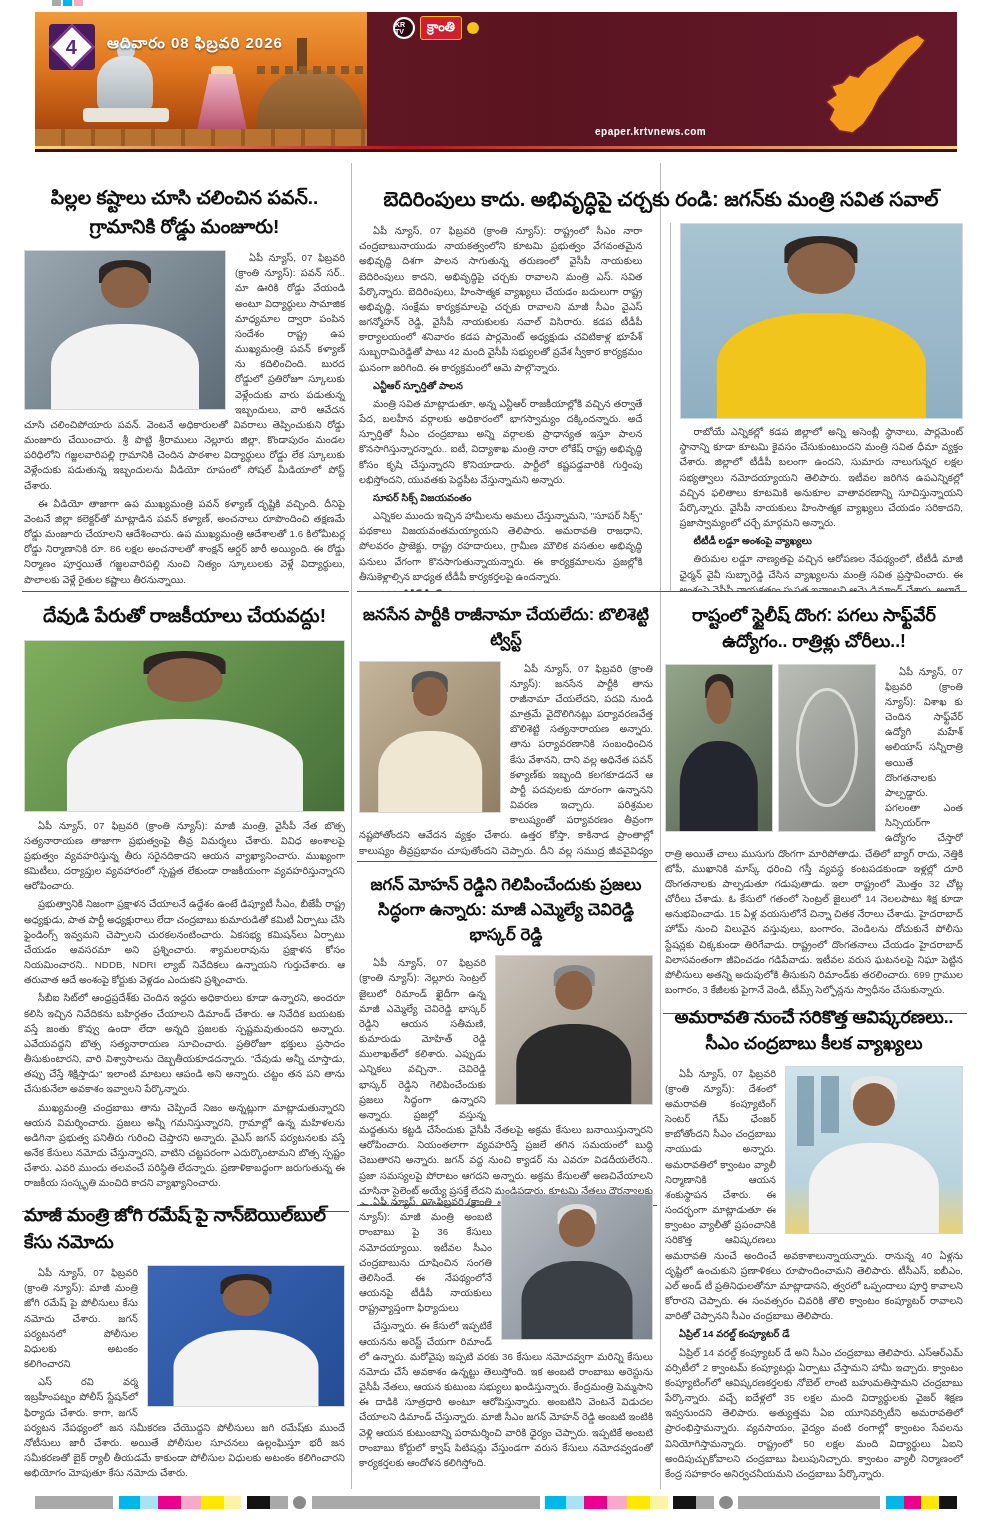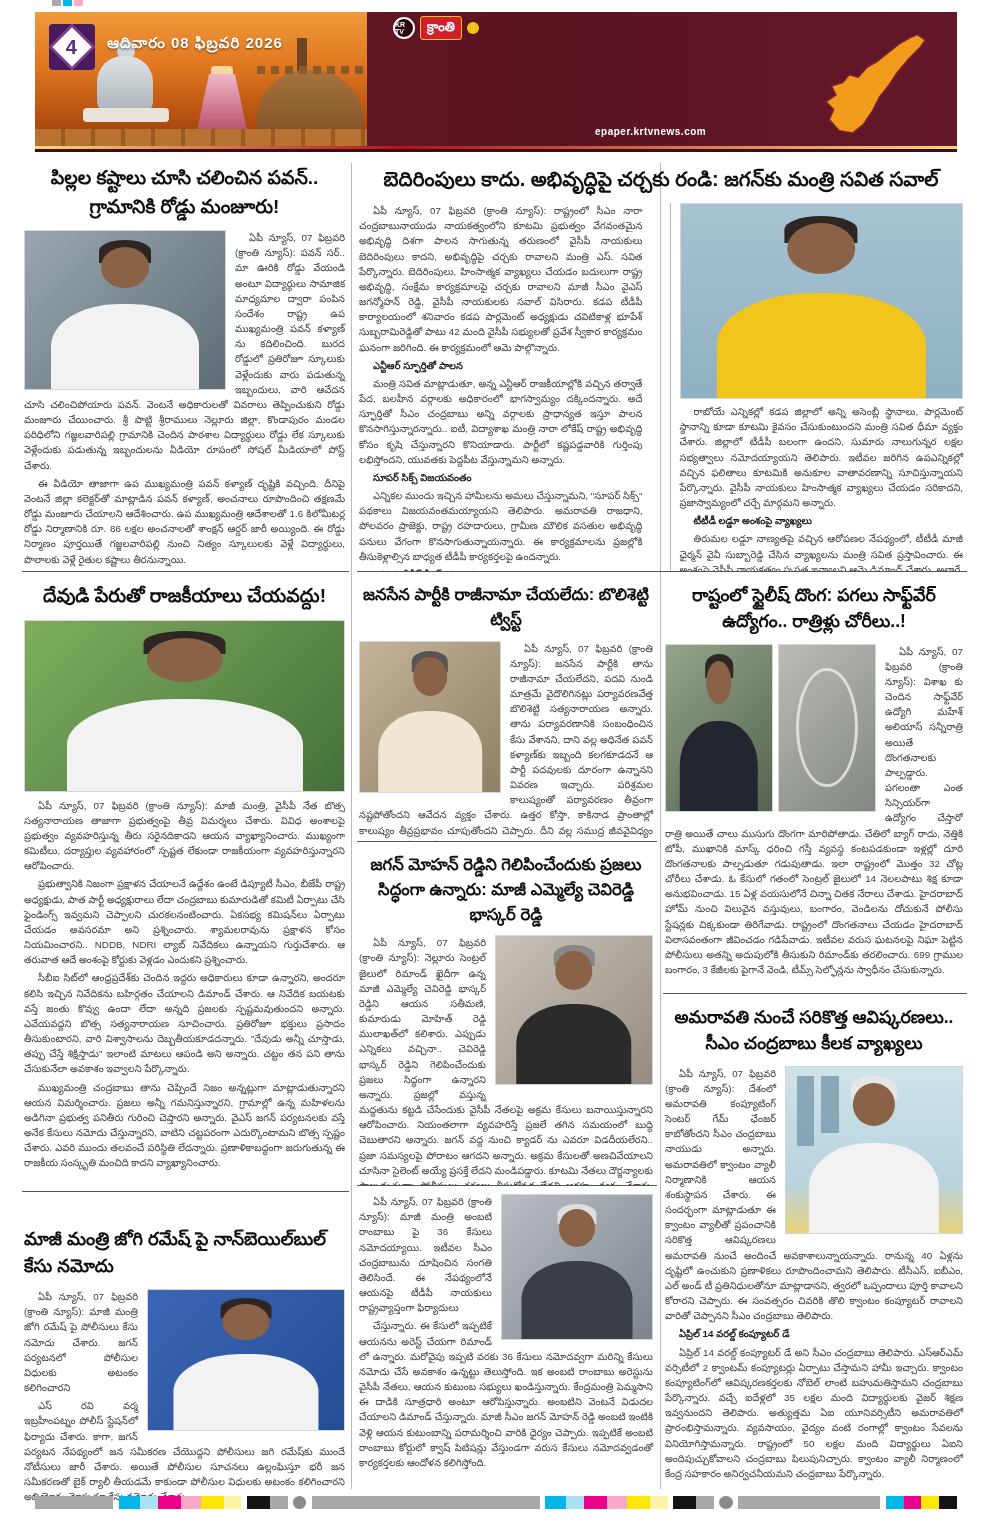--- a/index.html
+++ b/index.html
@@ -49,21 +49,21 @@
   .epaper-url{position:absolute;left:560px;top:114px;color:#ffffff;font-weight:bold;font-size:10px;letter-spacing:.5px;}
   .apmap{position:absolute;right:12px;top:18px;width:140px;height:112px;}
   .banner-line{position:absolute;left:0;bottom:0;width:100%;height:3px;
                background:linear-gradient(90deg,#f6d97b,#b3121f 40%,#f6d97b);}
 
   
   .vrule{position:absolute;top:163px;width:1px;height:1326px;background:#b9b9b9;}
 
   
   .art{position:absolute;overflow:hidden;padding:2px 4px 6px 2px;}
-  .art.hb{border-bottom:1.5px solid #555;}
+  .art.hb{border-bottom:1.5px solid #555;margin-top:20px;}
   .art h2{margin:2px 0 9px 0;font-size:19px;line-height:1.5;text-align:center;color:#101010;font-weight:700;}
   .art h2.left{text-align:left;}
   .art p{margin:0 0 3px 0;font-size:9.8px;line-height:1.55;color:#3a3a3a;text-align:justify;text-indent:14px;}
   .art p.sub{font-weight:bold;color:#1d1d1d;}
   .cols{display:flex;gap:27px;}
   .colL{flex:1 1 0;min-width:0;}
   .colR{flex:1 1 0;min-width:0;border-left:1px solid #b9b9b9;padding-left:9px;}
 
   
   .photo{position:relative;overflow:hidden;background:#cfd8dc;border:1px solid #d6d6d6;}
@@ -224,21 +224,21 @@
   <article class="art hb" style="left:357px;top:848px;width:300px;height:338px;">
     <h2 style="font-size:16.5px;text-align:center;">జగన్ మోహన్ రెడ్డిని గెలిపించేందుకు ప్రజలు సిద్ధంగా ఉన్నారు: మాజీ ఎమ్మెల్యే చెవిరెడ్డి భాస్కర్ రెడ్డి</h2>
     <div class="photo p-chevi ph-fr" style="width:158px;height:150px;">
       <div class="hair" style="background:#888;"></div>
       <div class="head"></div>
       <div class="torso"></div>
     </div>
     <p>ఏపీ న్యూస్, 07 ఫిబ్రవరి (క్రాంతి న్యూస్): నెల్లూరు సెంట్రల్ జైలులో రిమాండ్ ఖైదీగా ఉన్న మాజీ ఎమ్మెల్యే చెవిరెడ్డి భాస్కర్ రెడ్డిని ఆయన సతీమణి, కుమారుడు మోహిత్ రెడ్డి ములాఖత్‌లో కలిశారు. ఎప్పుడు ఎన్నికలు వచ్చినా.. చెవిరెడ్డి భాస్కర్ రెడ్డిని గెలిపించేందుకు ప్రజలు సిద్ధంగా ఉన్నారని అన్నారు. ప్రజల్లో వస్తున్న మద్దతును కట్టడి చేసేందుకు వైసీపీ నేతలపై అక్రమ కేసులు బనాయిస్తున్నారని ఆరోపించారు. నియంతలాగా వ్యవహరిస్తే ప్రజలే తగిన సమయంలో బుద్ధి చెబుతారని అన్నారు. జగన్ వద్ద నుంచి క్యాడర్ ను ఎవరూ విడదీయలేరని.. ప్రజా సమస్యలపై పోరాటం ఆగదని అన్నారు. అక్రమ కేసులతో అణచివేయాలని చూసినా సైలెంట్ అయ్యే ప్రసక్తే లేదని మండిపడ్డారు. కూటమి నేతలు దౌర్జన్యాలకు పాల్పడుతున్నా పోలీసులు చర్యలు తీసుకోవడంలేదని ఆగ్రహం వ్యక్తం చేశారు. శుక్రవారం అధికారులు చేసిన చర్యలను సరిదిద్దుకోవాలని హెచ్చరించారు.</p>
   </article>
 
-  <article class="art" style="left:22px;top:1198px;width:327px;height:292px;margin-top:24px;">
+  <article class="art" style="left:22px;top:1198px;width:327px;height:292px;">
     <h2 class="left" style="font-size:18px;">మాజీ మంత్రి జోగి రమేష్ పై నాన్‌బెయిల్‌బుల్ కేసు నమోదు</h2>
     <div class="photo p-jogi ph-fr" style="width:198px;height:142px;">
       <div class="hair"></div>
       <div class="head"></div>
       <div class="torso"></div>
     </div>
     <p>ఏపీ న్యూస్, 07 ఫిబ్రవరి (క్రాంతి న్యూస్): మాజీ మంత్రి జోగి రమేష్ పై పోలీసులు కేసు నమోదు చేశారు. జగన్ పర్యటనలో పోలీసుల విధులకు అటంకం కలిగించారని</p>
     <p>ఎస్ రవి వర్మ ఇబ్రహీంపట్నం పోలీస్ స్టేషన్‌లో ఫిర్యాదు చేశారు. కాగా, జగన్ పర్యటన నేపథ్యంలో జన సమీకరణ చేయొద్దని పోలీసులు జగి రమేష్‌కు ముందే నోటీసులు జారీ చేశారు. అయితే పోలీసుల సూచనలు ఉల్లంఘిస్తూ భరీ జన సమీకరణతో బైక్ ర్యాలీ తీయడమే కాకుండా పోలీసుల విధులకు అటంకం కలిగించారని అభియోగం మోపుతూ కేసు నమోదు చేశారు.</p>
   </article>
 

